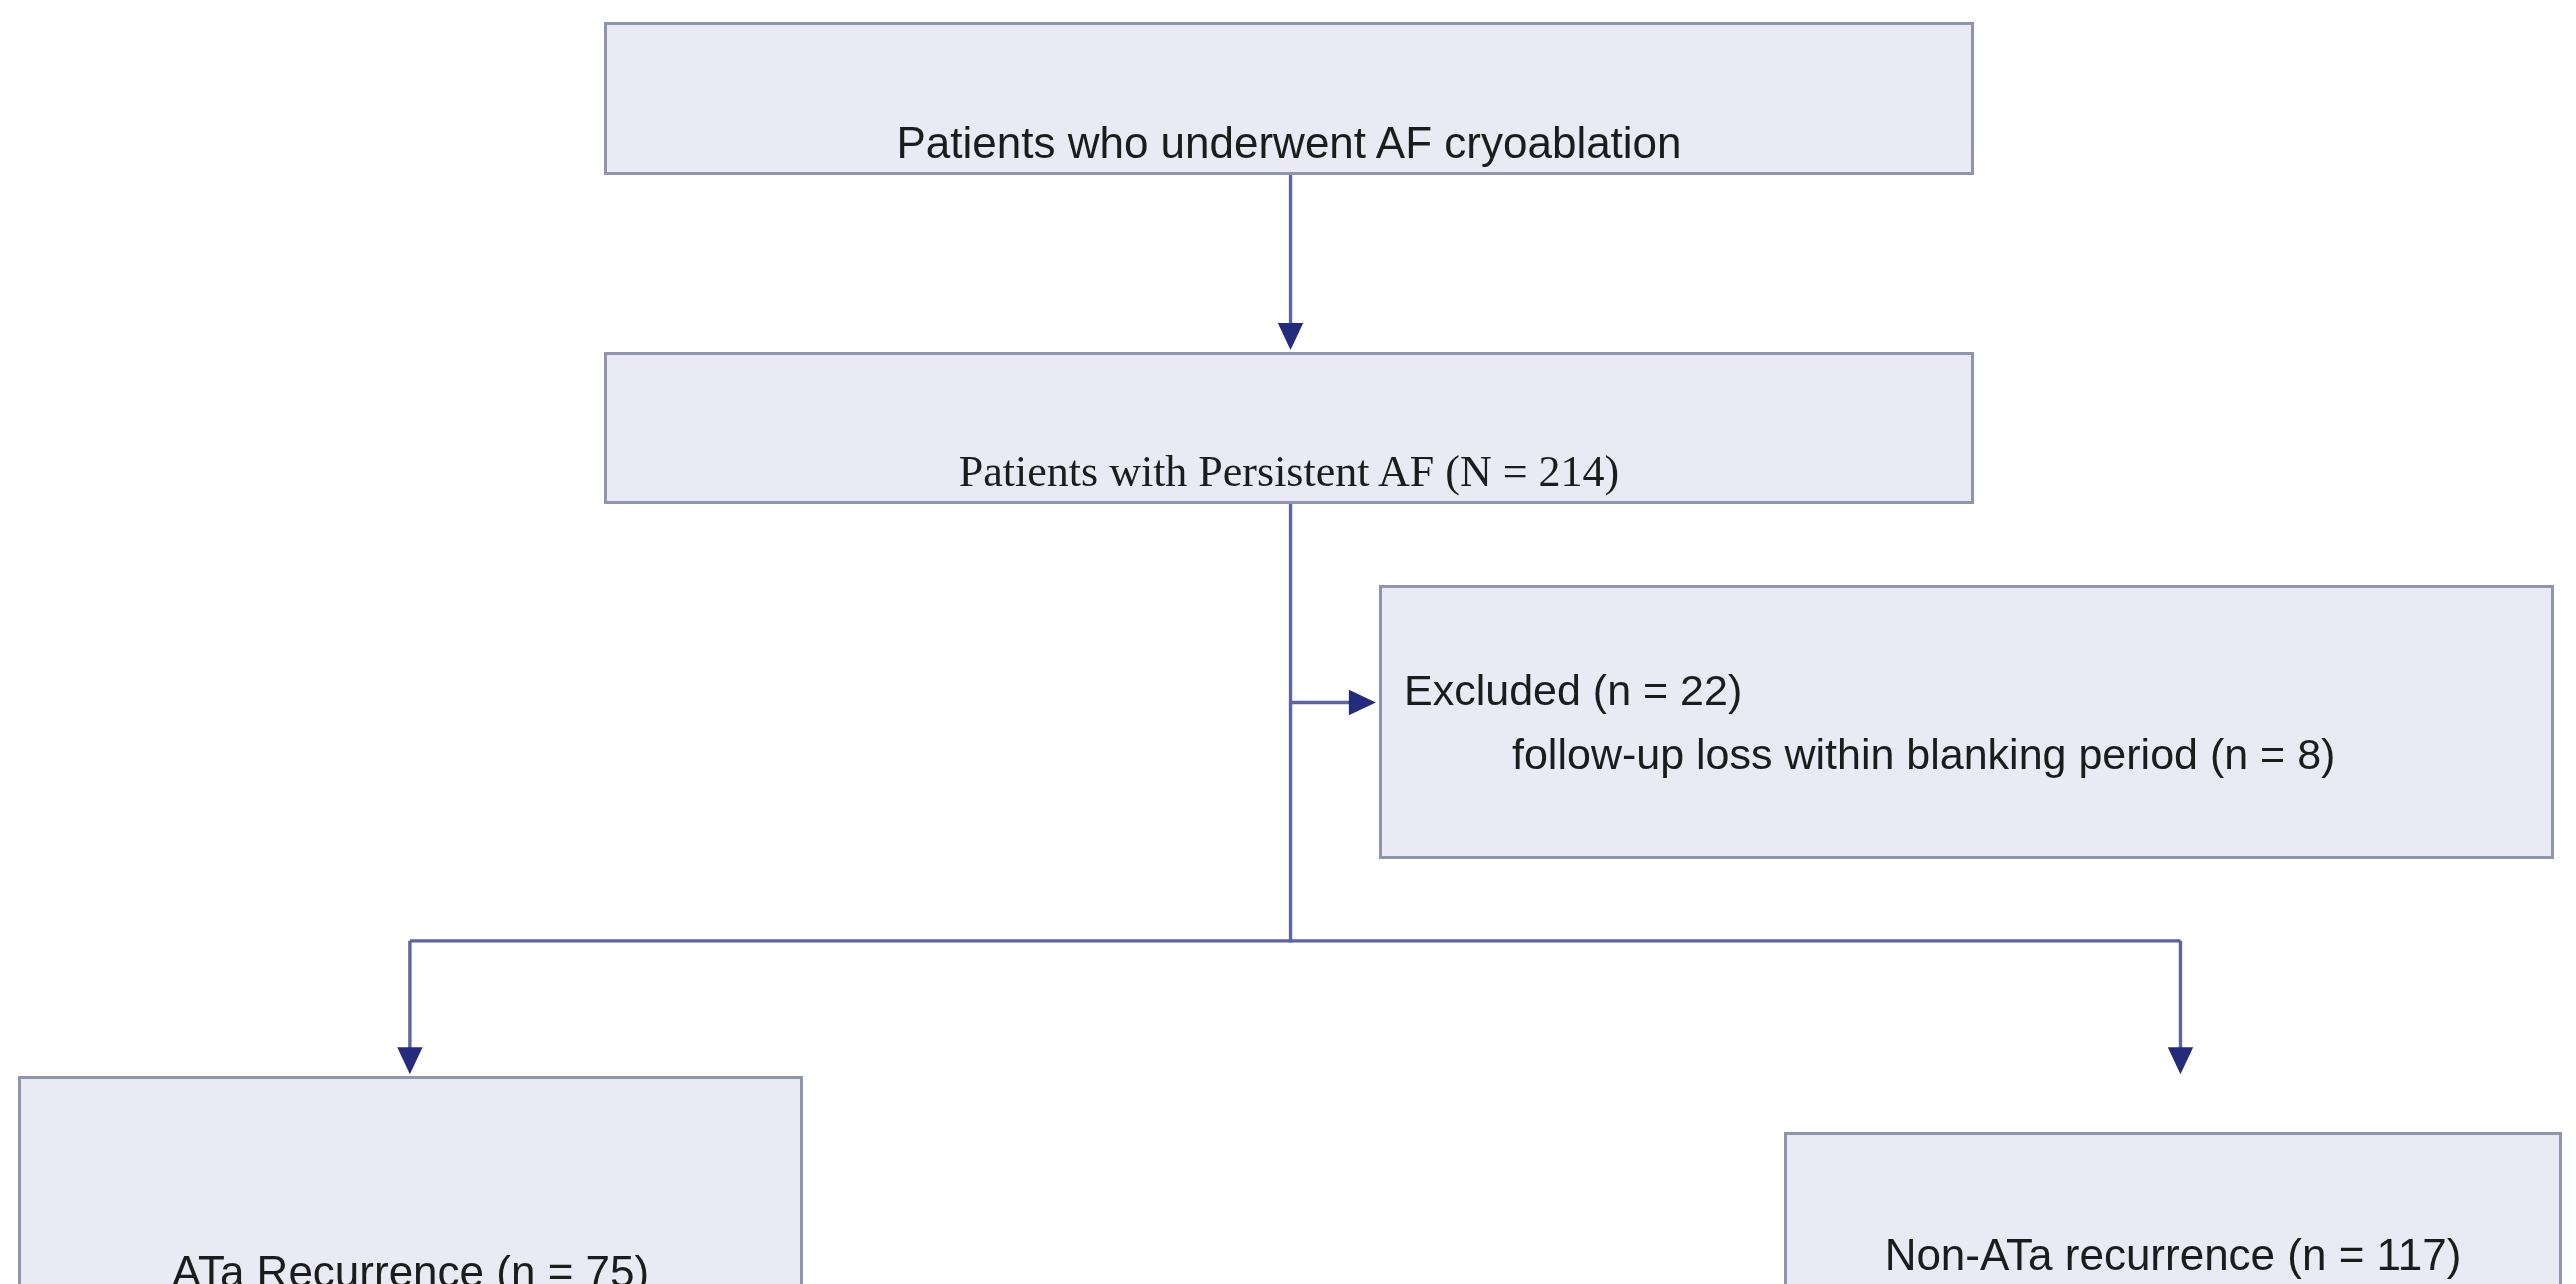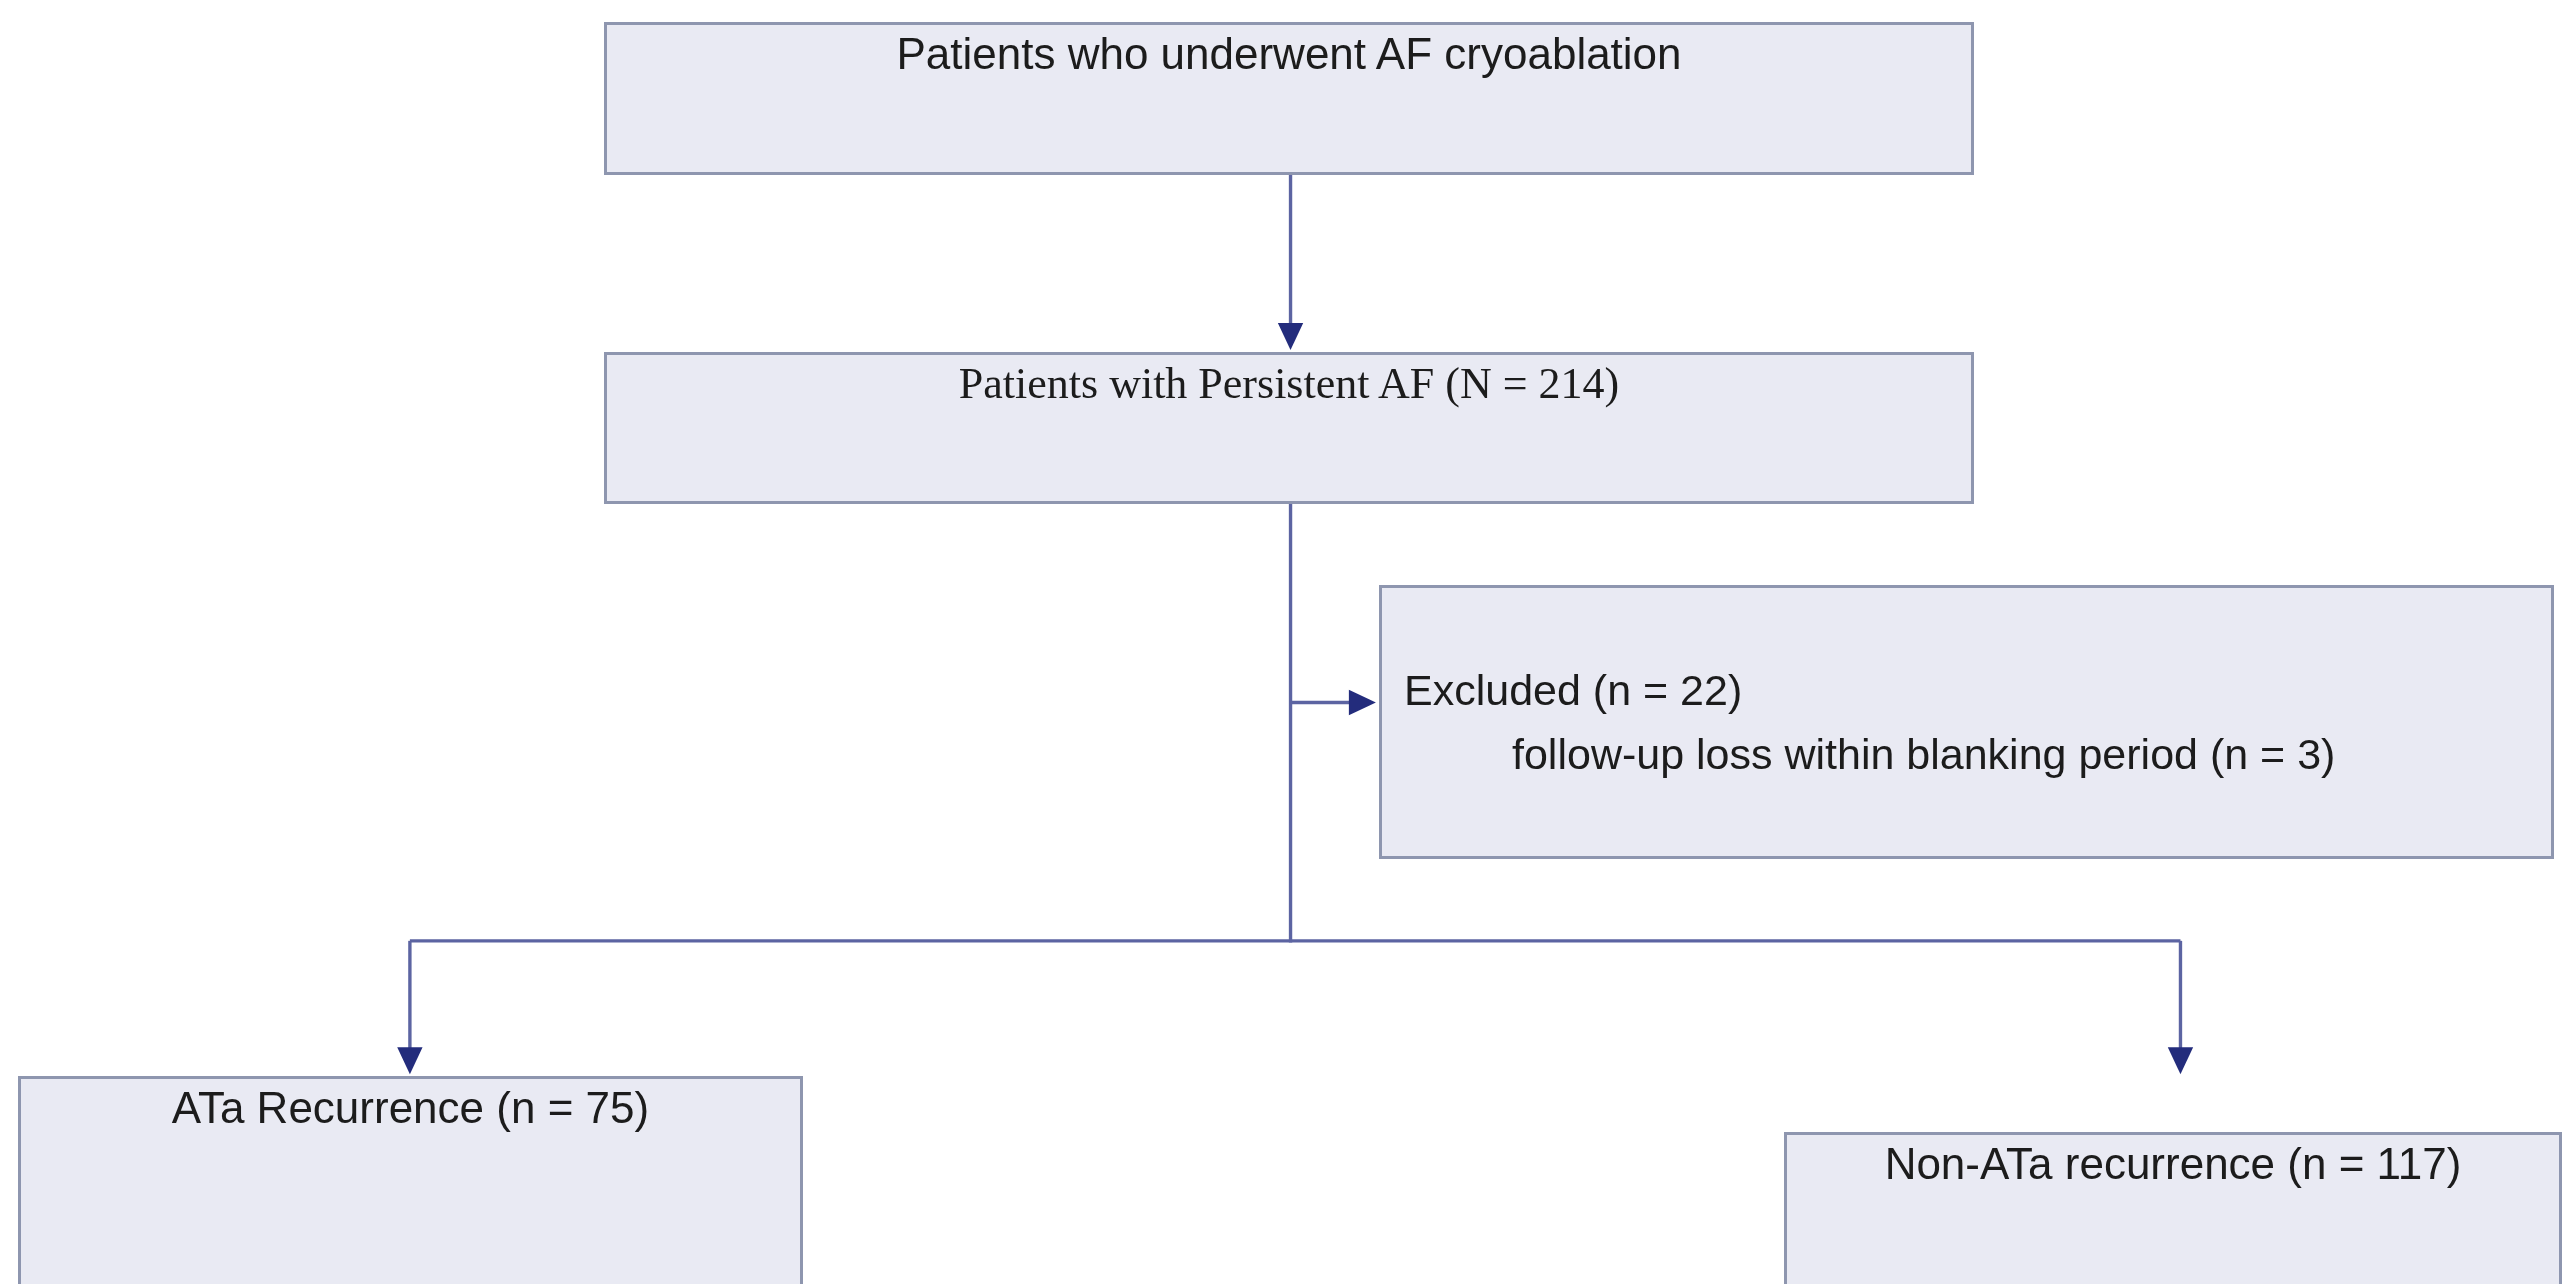--- a/index.html
+++ b/index.html
@@ -23,21 +23,21 @@
     width: 2576px;
     height: 1285px;
     z-index: 0;
   }
   .node {
     position: absolute;
     box-sizing: border-box;
     background: #e9eaf3;
     border: 3.4px solid #8e96af;
     display: flex;
-    align-items: flex-start;
+    align-items: flex-end;
     justify-content: center;
     text-align: center;
     font-size: 44px;
     line-height: 1.32;
     z-index: 1;
   }
   .node-enrollment   { left: 604px;  top: 22px;   width: 1370px; height: 153px; }
   .node-persistent   { left: 604px;  top: 352px;  width: 1370px; height: 152px; font-family: Liberation Serif, serif; }
   .node-excluded     {
     left: 1379px; top: 585px; width: 1175px; height: 274px;
@@ -83,21 +83,21 @@
       <span class="line-stack">Patients who underwent AF cryoablation</span>
     </div>
   </div>
 
   <div class="node node-persistent">
     <span>Patients with Persistent AF (N = 214)</span>
   </div>
 
   <div class="node node-excluded">
     <span class="line-stack">Excluded (n = 22)</span>
-    <span class="line-stack excluded-item">follow-up loss within blanking period (n = 3)</span>
+    <span class="line-stack excluded-item">follow-up loss within blanking period (n = 8)</span>
   </div>
 
   <div class="node node-ata">
     <span>ATa Recurrence (n = 75)</span>
   </div>
 
   <div class="node node-nonata">
     <span>Non-ATa recurrence (n = 117)</span>
   </div>
 

